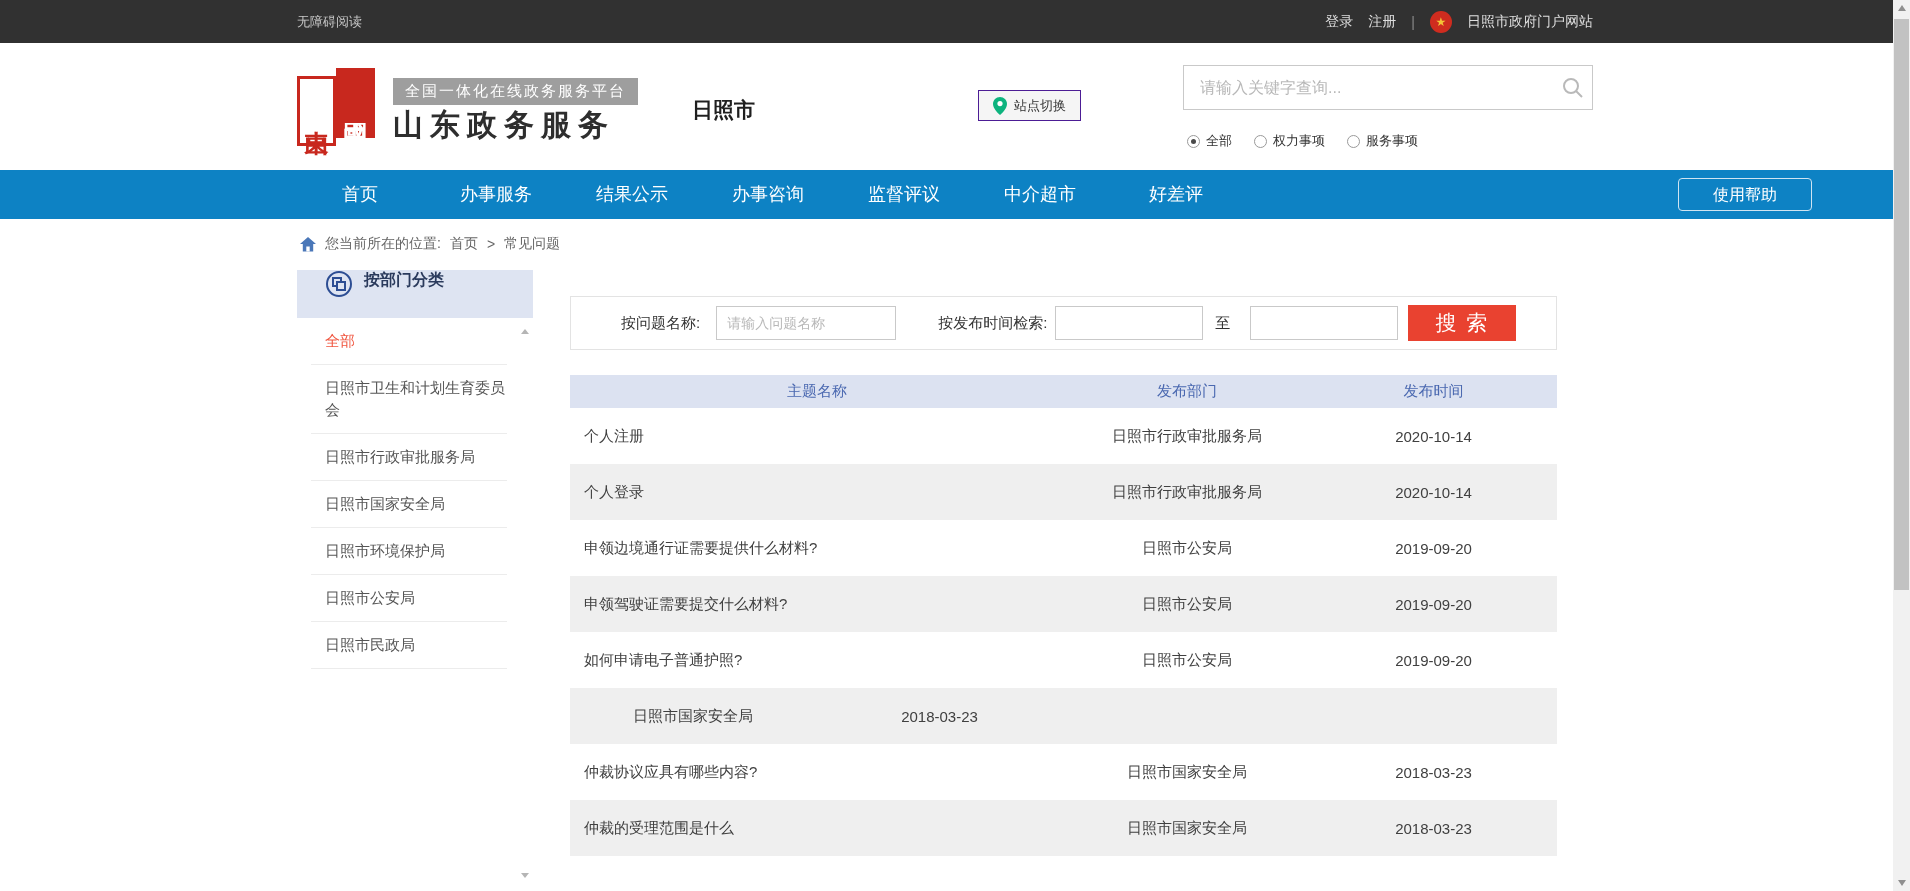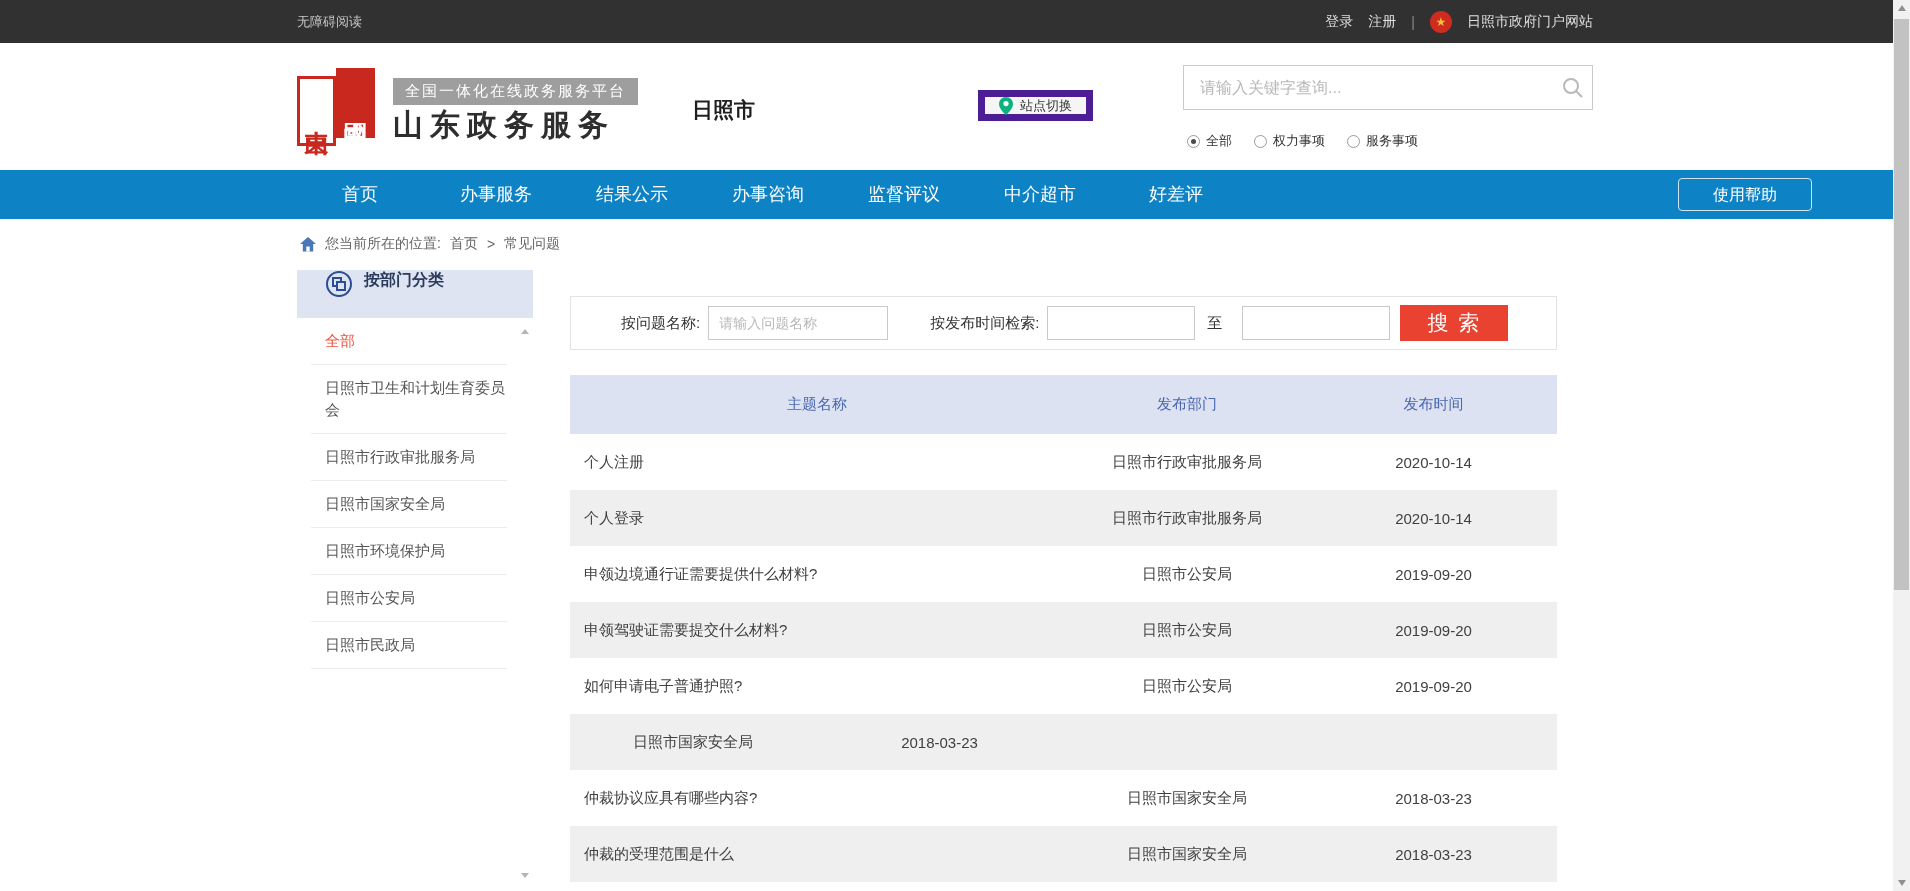--- a/index.html
+++ b/index.html
@@ -27,21 +27,21 @@
                display:flex; align-items:center; justify-content:center; }
   .seal-right { width:39px; height:70px; background:#c8281e; color:#fff; font-weight:bold; font-size:24px;
                 writing-mode:vertical-rl; text-orientation:upright;
                 display:flex; align-items:center; justify-content:center; }
   .badge { position:absolute; left:393px; top:35px; background:#9e9e9e; color:#fff;
            font-size:15px; letter-spacing:2px; padding:4px 12px; }
   .brand { position:absolute; left:393px; top:62px; font-size:30px; font-weight:bold;
            color:#2e2e2e; letter-spacing:7px; }
   .city  { position:absolute; left:692px; top:53px; font-size:21px; font-weight:bold; color:#1f1f1f; }
   .site-switch { position:absolute; left:978px; top:47px; height:31px; padding:0 14px;
-                 background:#f5f5f5; border:7px solid #4c1d95; display:flex; align-items:center;
+                 background:#f5f5f5; border:1px solid #4c1d95; display:flex; align-items:center;
                  gap:7px; font-size:13px; color:#333; cursor:pointer; }
   .search-box { position:absolute; left:1183px; top:22px; width:410px; height:45px;
                 border:1px solid #c9c9c9; background:#fff; }
   .search-input { width:100%; height:100%; border:none; outline:none; padding:0 44px 0 16px;
                   font-size:16px; color:#333; background:transparent;
                   font-family:"Liberation Sans", sans-serif; }
   .search-input::placeholder { color:#b8b8b8; }
   .mag-icon { position:absolute; right:8px; top:11px; cursor:pointer; }
   .radio-row { position:absolute; left:1187px; top:89px; display:flex; gap:22px;
                align-items:center; font-size:13px; color:#333; }
@@ -83,32 +83,32 @@
   .tri-down-sm { width:0; height:0; margin:3px auto; border-left:4px solid transparent;
                border-right:4px solid transparent; border-top:5px solid #b5b5b5; }
 
   
   .main { position:absolute; left:570px; top:296px; width:987px; }
   .filter { height:54px; border:1px solid #e3e3e3; background:#fff;
             display:flex; align-items:center; }
   .f-label { font-size:15px; color:#333; white-space:nowrap; }
   .f-label.first { margin-left:50px; }
   .f-label.second { margin-left:42px; }
-  .f-name { margin-left:8px; width:180px; height:34px; border:1px solid #c9c9c9; padding:0 10px;
+  .f-name { margin-left:16px; width:180px; height:34px; border:1px solid #c9c9c9; padding:0 10px;
             font-size:14px; color:#333; outline:none; font-family:"Liberation Sans", sans-serif; }
   .f-name::placeholder { color:#b8b8b8; }
   .f-date { margin-left:8px; width:148px; height:34px; border:1px solid #c9c9c9; padding:0 8px;
             font-size:14px; outline:none; }
   .f-to { margin:0 12px; font-size:15px; color:#333; }
   .search-btn { margin-left:10px; width:108px; height:36px; background:#e94230; color:#fff;
                 border:none; font-size:21px; cursor:pointer; letter-spacing:2px;
                 font-family:"Liberation Sans", sans-serif; }
 
   .table { margin-top:25px; }
-  .t-head { height:59px; background:#dce2f1; display:flex; align-items:center;
+  .t-head { height:33px; background:#dce2f1; display:flex; align-items:center;
             color:#4a68b0; font-size:15px; }
   .t-col-name, .t-cell-name { width:494px; }
   .t-col-dept, .t-cell-dept { width:246px; text-align:center; }
   .t-col-date, .t-cell-date { width:247px; text-align:center; }
   .t-col-name { text-align:center; }
   .t-row { height:56px; display:flex; align-items:center; font-size:15px; color:#404040; cursor:pointer; }
   .t-row:nth-child(even) { background:#efefef; }
   .t-cell-name { padding-left:14px; }
 
   

